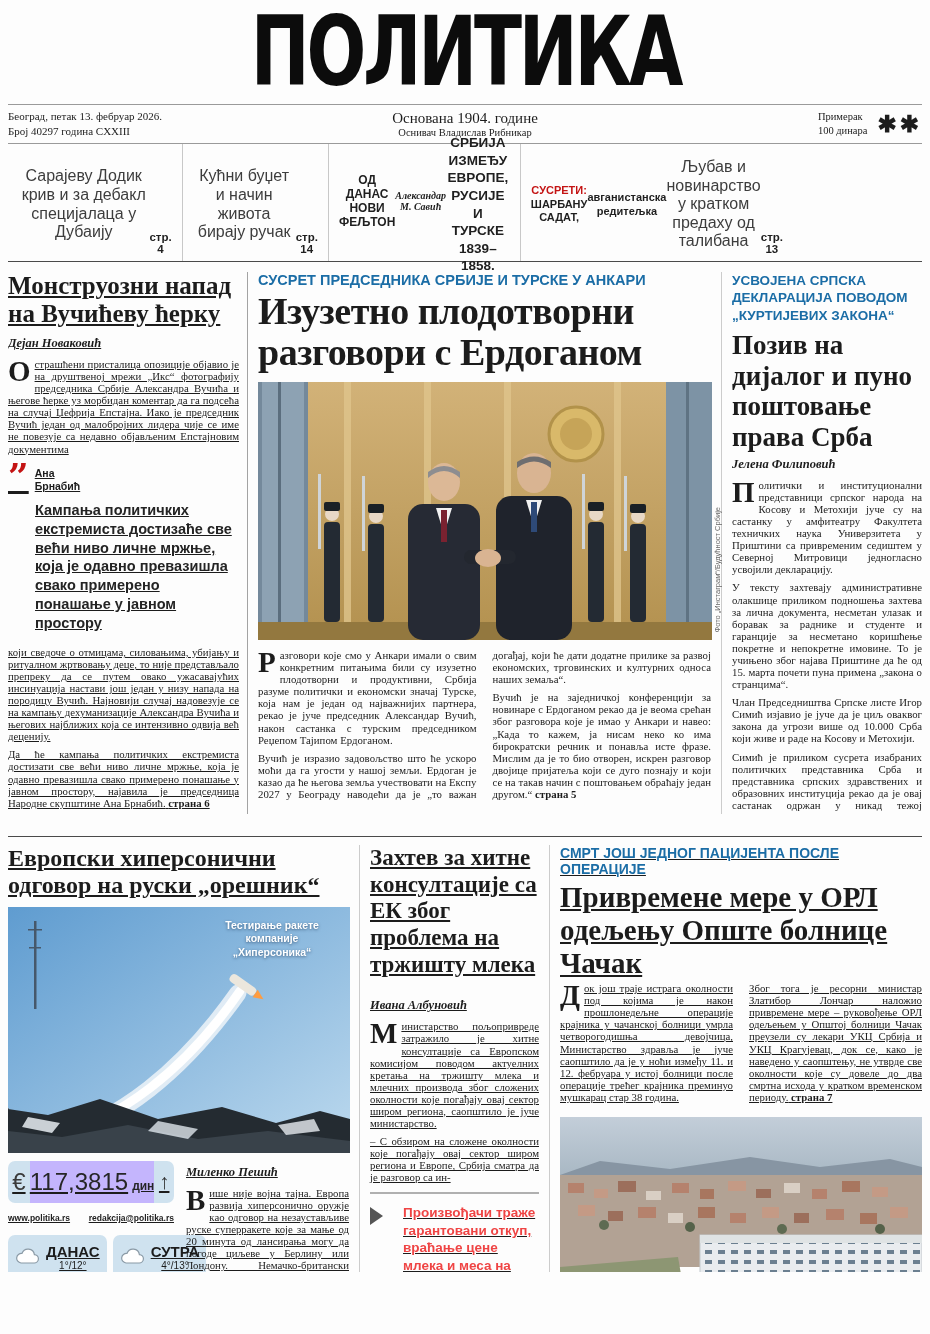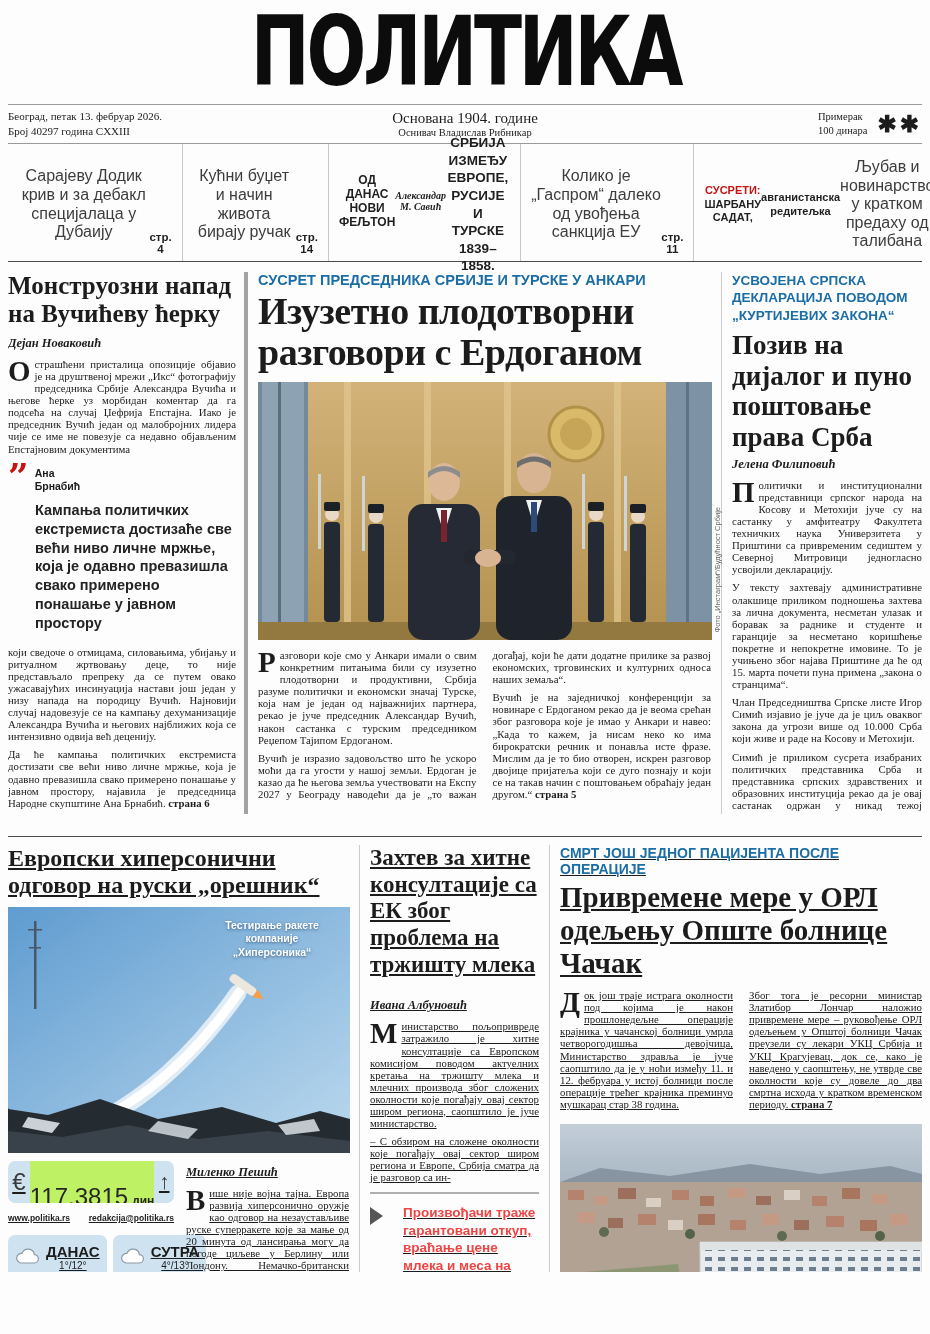--- a/index.html
+++ b/index.html
@@ -42,21 +42,21 @@
   .kicker { font-family:"Liberation Sans",sans-serif; font-weight:bold; color:#1b6da6; }
   .author { font-style:italic; font-weight:bold; font-size:12.5px; margin:4px 0 7px; }
   .body { font-size:10.8px; line-height:1.12; text-align:justify; margin-bottom:6px; }
   .dc::first-letter { float:left; font-size:29px; line-height:25px; padding:1px 4px 0 0; font-weight:bold; }
   .pgref { font-weight:bold; white-space:nowrap; }
   .vcredit { position:absolute; font-family:"Liberation Sans",sans-serif; font-size:7.5px; color:#666;
              writing-mode:vertical-rl; transform:rotate(180deg); white-space:nowrap; }
 
   
   #main { position:absolute; top:262px; left:8px; width:914px; height:552px; display:flex; padding-top:10px; overflow:hidden; }
-  .col-left { width:240px; padding-right:8px; border-right:4px solid #a3a3a3; }
+  .col-left { width:240px; padding-right:8px; border-right:1px solid #a3a3a3;text-decoration:underline; }
   .h-left { font-size:25px; line-height:1.12; margin-bottom:8px; }
   .quote-head { display:flex; align-items:flex-start; gap:6px; margin:12px 0 8px; font-family:"Liberation Sans",sans-serif; }
   .quote-mark { color:#c41414; font-size:36px; line-height:0.55; font-weight:bold; font-family:"DejaVu Serif",serif; }
   .quote-name { font-size:10.5px; font-weight:bold; line-height:1.25; }
   .quote-text { font-family:"Liberation Sans",sans-serif; font-weight:bold; font-size:14.5px; line-height:1.3;
                 color:#242424; padding-left:27px; margin-bottom:13px; text-align:left; }
 
   .col-center { width:474px; padding:0 10px; border-right:1px solid #cccccc; }
   .kicker-center { font-size:14.5px; margin-bottom:3px; }
   .h-center { font-size:38px; line-height:1.08; letter-spacing:-0.5px; margin-bottom:9px; }
@@ -78,21 +78,21 @@
        font-family:"Liberation Sans",sans-serif; font-weight:bold; font-size:10.5px; line-height:1.3;
        text-align:center; text-shadow:0 1px 3px rgba(10,30,60,0.55); }
   .credit-rocket { left:-8px; bottom:4px; }
   .bl-bottom { display:flex; }
   .utility { width:174px; padding-right:8px; }
   .bl-text { flex:1; padding-left:4px; }
 
   .currency { display:flex; height:42px; border-radius:7px; overflow:hidden; margin-bottom:10px;
               font-family:"Liberation Sans",sans-serif; }
   .cur-euro { width:40px; background:#cfe2ef; display:flex; align-items:center; justify-content:center; font-size:24px; color:#3a3a3a; }
-  .cur-val  { flex:1; background:#bef264; display:flex; align-items:baseline; justify-content:flex-end; gap:4px; padding-top:22px; font-size:24px; color:#262626; }
+  .cur-val  { flex:1; background:#c4b5fd; display:flex; align-items:baseline; justify-content:flex-end; gap:4px; padding-top:7px; font-size:24px; color:#262626; }
   .cur-unit { font-size:12px; font-weight:bold; }
   .cur-arrow{ width:36px; background:#cfe2ef; display:flex; align-items:center; justify-content:center; font-size:21px; color:#333; }
 
   .links { display:flex; justify-content:space-between; font-family:"Liberation Sans",sans-serif;
            font-weight:bold; font-size:8.5px; color:#222; margin-bottom:12px; }
   .links a { color:#222; text-decoration:none; }
 
   .weather { display:flex; gap:6px; margin-bottom:16px; }
   .wpill { flex:1; background:#cfe2ef; border-radius:7px; height:44px; display:flex; align-items:center; padding:0 7px; gap:5px; font-family:"Liberation Sans",sans-serif; }
   .wtxt { flex:1; text-align:center; }
@@ -106,21 +106,21 @@
   .prices { font-family:"Liberation Sans",sans-serif; font-size:6.8px; font-weight:bold; color:#4a5560; line-height:1.6; }
 
   .b-mid { width:190px; padding:0 10px; border-right:1px solid #cccccc; }
   .h-bm { font-size:23px; line-height:1.16; margin-bottom:20px; }
   .pullquote { border-top:2px solid #b0b0b0; border-bottom:3px solid #8a8a8a; padding:10px 0; margin:9px 0;
                display:flex; gap:20px; font-family:"Liberation Sans",sans-serif; font-weight:bold; font-size:13.5px; line-height:1.3; color:#ef4444; }
   .pq-arrow { flex:none; width:0; height:0; border-left:13px solid #555; border-top:9px solid transparent; border-bottom:9px solid transparent; margin-top:3px; }
 
   .b-right { flex:1; padding-left:10px; }
   .kicker-br { font-size:14px; margin-bottom:4px; }
-  .h-br { font-size:29px; line-height:1.14; margin-bottom:9px; }
+  .h-br { font-size:29px; line-height:1.14; margin-bottom:2px; }
   .br-body { column-count:2; column-gap:16px; margin-bottom:8px; }
   .hosp-wrap { position:relative; font-size:0; }
   .credit-hosp { right:1px; bottom:4px; color:#5a5a5a; }
 </style>
 </head>
 <body>
 
 <div id="page">
 
   <div id="masthead">
@@ -151,24 +151,20 @@
       <div class="teaser-page">стр. 4</div>
     </div>
     <div class="teaser t2">
       <div class="teaser-title">Кућни буџет и начин живота бирају ручак</div>
       <div class="teaser-page">стр. 14</div>
     </div>
     <div class="teaser t3">
       <div class="fk">ОД ДАНАС НОВИ ФЕЉТОН</div>
       <div class="fa">Александар М. Савић</div>
       <div class="ft">СРБИЈА ИЗМЕЂУ ЕВРОПЕ, РУСИЈЕ И ТУРСКЕ 1839–1858.</div>
-    </div>
-    <div class="teaser t4">
-      <div class="teaser-title">Колико је „Гаспром“ далеко од увођења санкција ЕУ</div>
-      <div class="teaser-page">стр. 11</div>
     </div>
     <div class="teaser t5">
       <div class="kline">
         <span class="red">СУСРЕТИ:</span>
         <span>ШАРБАНУ САДАТ,</span>
       </div>
       <div class="kline">авганистанска редитељка</div>
       <div class="teaser-title">Љубав и новинарство у кратком предаху од талибана</div>
       <div class="teaser-page">стр. 13</div>
     </div>

